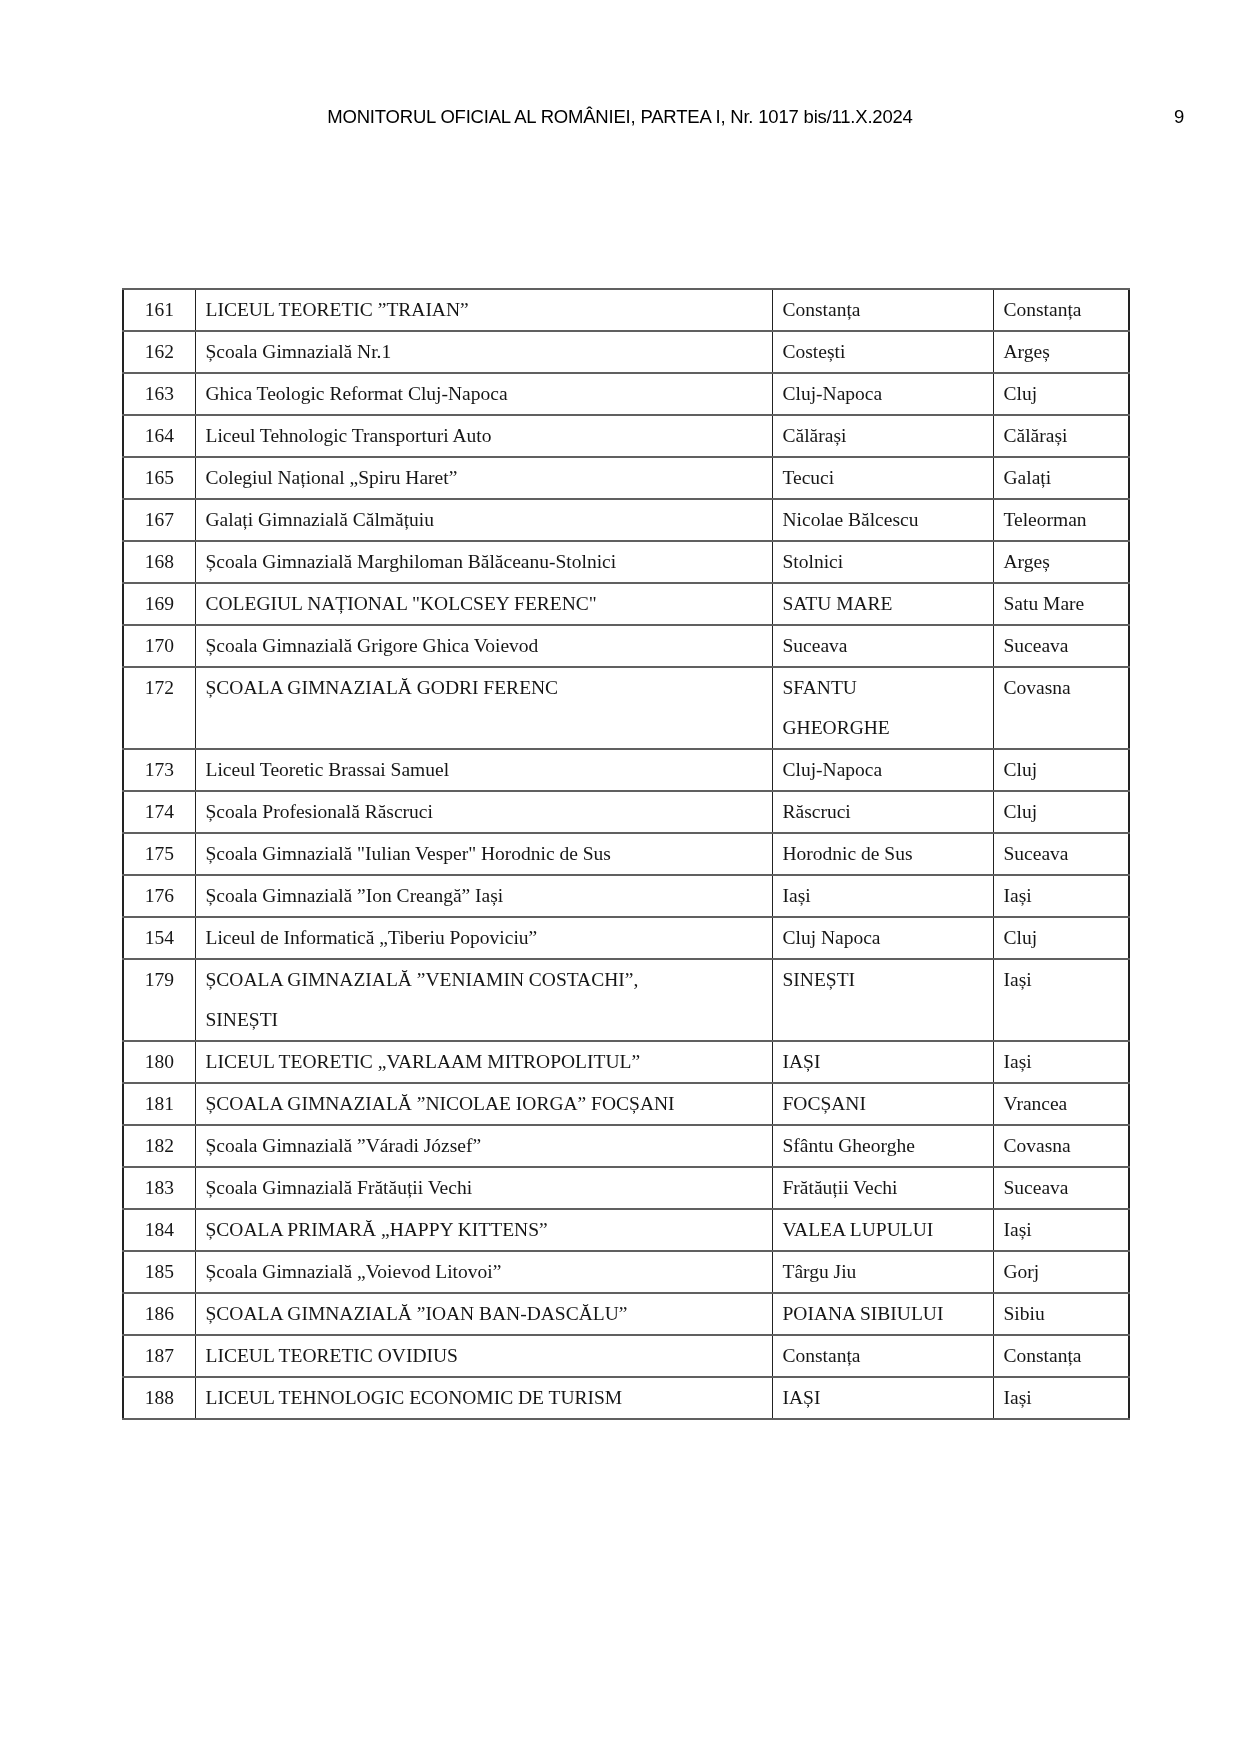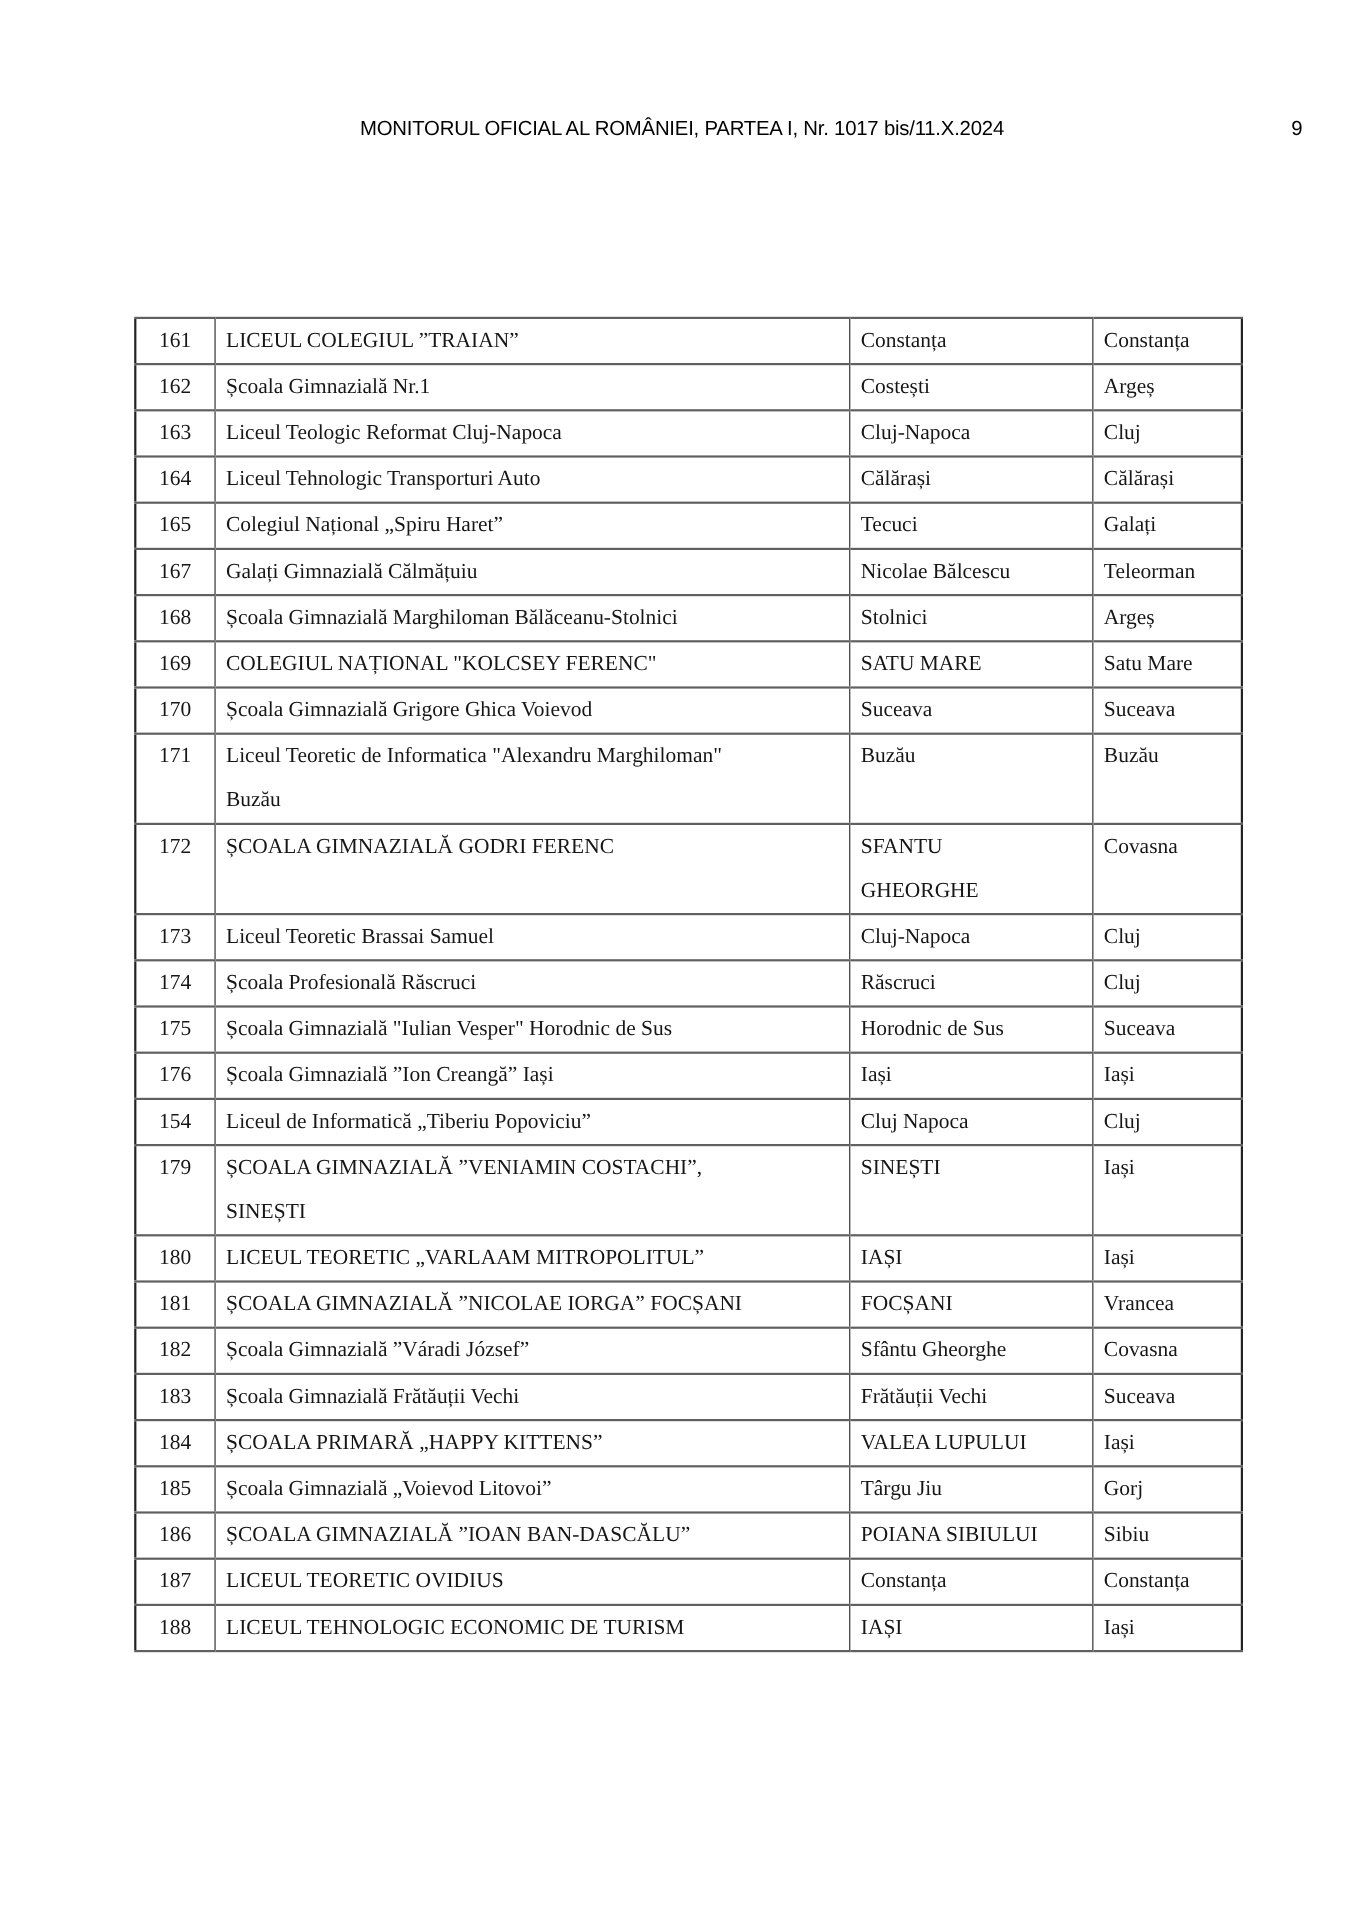--- a/index.html
+++ b/index.html
@@ -83,33 +83,33 @@
   <table class="schools-table">
     <colgroup>
       <col class="col-nr">
       <col class="col-name">
       <col class="col-locality">
       <col class="col-county">
     </colgroup>
     <tbody>
         <tr>
           <td class="col-nr">161</td>
-          <td class="col-name">LICEUL COLEGIUL ”TRAIAN”</td>
+          <td class="col-name">LICEUL TEORETIC ”TRAIAN”</td>
           <td class="col-locality">Constanța</td>
           <td class="col-county">Constanța</td>
         </tr>
         <tr>
           <td class="col-nr">162</td>
           <td class="col-name">Școala Gimnazială Nr.1</td>
           <td class="col-locality">Costești</td>
           <td class="col-county">Argeș</td>
         </tr>
         <tr>
           <td class="col-nr">163</td>
-          <td class="col-name">Liceul Teologic Reformat Cluj-Napoca</td>
+          <td class="col-name">Ghica Teologic Reformat Cluj-Napoca</td>
           <td class="col-locality">Cluj-Napoca</td>
           <td class="col-county">Cluj</td>
         </tr>
         <tr>
           <td class="col-nr">164</td>
           <td class="col-name">Liceul Tehnologic Transporturi Auto</td>
           <td class="col-locality">Călărași</td>
           <td class="col-county">Călărași</td>
         </tr>
         <tr>
@@ -134,27 +134,20 @@
           <td class="col-nr">169</td>
           <td class="col-name">COLEGIUL NAȚIONAL "KOLCSEY FERENC"</td>
           <td class="col-locality">SATU MARE</td>
           <td class="col-county">Satu Mare</td>
         </tr>
         <tr>
           <td class="col-nr">170</td>
           <td class="col-name">Școala Gimnazială Grigore Ghica Voievod</td>
           <td class="col-locality">Suceava</td>
           <td class="col-county">Suceava</td>
-        </tr>
-        <tr>
-          <td class="col-nr">171</td>
-          <td class="col-name">Liceul Teoretic de Informatica "Alexandru Marghiloman"
-Buzău</td>
-          <td class="col-locality">Buzău</td>
-          <td class="col-county">Buzău</td>
         </tr>
         <tr>
           <td class="col-nr">172</td>
           <td class="col-name">ȘCOALA GIMNAZIALĂ GODRI FERENC</td>
           <td class="col-locality">SFANTU
 GHEORGHE</td>
           <td class="col-county">Covasna</td>
         </tr>
         <tr>
           <td class="col-nr">173</td>

